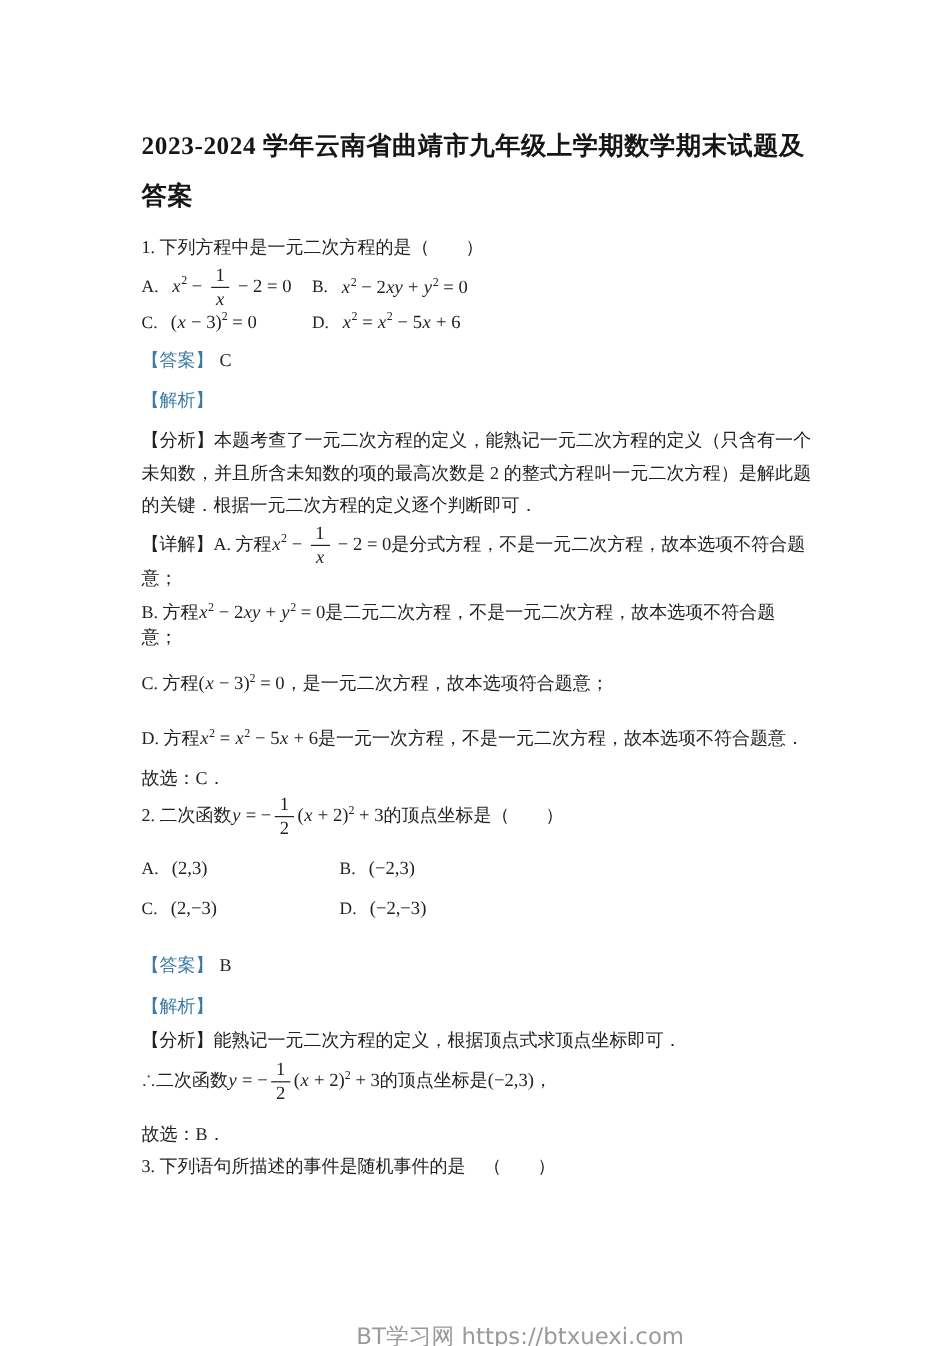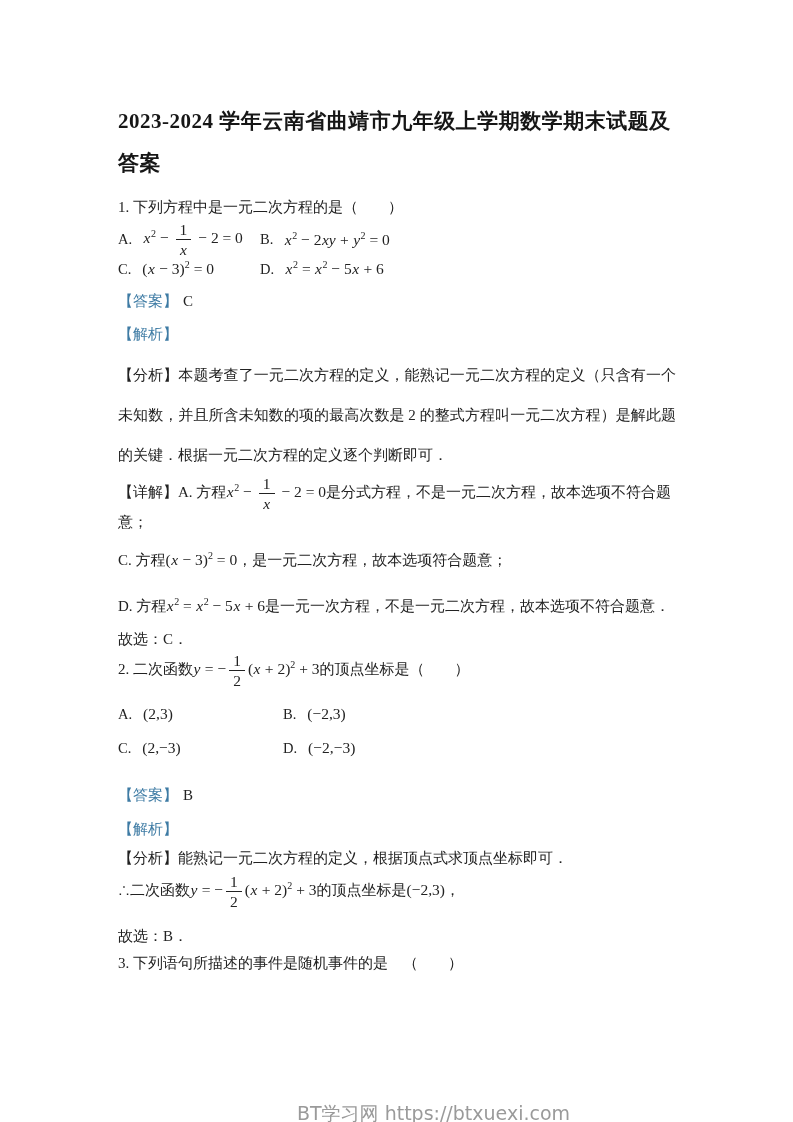--- a/index.html
+++ b/index.html
@@ -34,21 +34,21 @@
   }
   .line {
     margin: 0;
     font-size: 15px;
     line-height: 21px;
     color: var(--text);
   }
   .para {
     margin: 0;
     font-size: 15px;
-    line-height: 40px;
+    line-height: 27px;
     text-align: justify;
     color: var(--text);
   }
   .accent { color: var(--accent); }
   .ans-val { margin-left: 5px; }
   
   .mt0{margin-top:0}.mt2{margin-top:2px}.mt3{margin-top:3px}.mt4{margin-top:4px}
   .mt6{margin-top:6px}.mt8{margin-top:8px}.mt10{margin-top:10px}.mt12{margin-top:12px}
   .mt13{margin-top:13px}.mt16{margin-top:16px}.mt18{margin-top:28px}.mt24{margin-top:24px}
   
@@ -144,20 +144,21 @@
   <p class="line mt13"><span class="accent">【答案】</span><span class="ans-val">C</span></p>
 
   <p class="line mt12 accent">【解析】</p>
 
   <p class="para mt10">【分析】本题考查了一元二次方程的定义，能熟记一元二次方程的定义（只含有一个未知数，并且所含未知数的项的最高次数是 2 的整式方程叫一元二次方程）是解此题的关键．根据一元二次方程的定义逐个判断即可．</p>
 
   <p class="line mt0">【详解】A. 方程<span class="math"><i>x</i><sup>2</sup> − <span class="frac">
           <span class="num">1</span>
           <span class="den"><i>x</i></span>
         </span> − 2 = 0</span>是分式方程，不是一元二次方程，故本选项不符合题意；</p>
+  <p class="line mt6">B. 方程<span class="math"><i>x</i><sup>2</sup> − 2<i>xy</i> + <i>y</i><sup>2</sup> = 0</span>是二元二次方程，不是一元二次方程，故本选项不符合题意；</p>
   <p class="line mt16">C. 方程<span class="math">(<i>x</i> − 3)<sup>2</sup> = 0</span>，是一元二次方程，故本选项符合题意；</p>
   <p class="line mt24">D. 方程<span class="math"><i>x</i><sup>2</sup> = <i>x</i><sup>2</sup> − 5<i>x</i> + 6</span>是一元一次方程，不是一元二次方程，故本选项不符合题意．</p>
   <p class="line mt12">故选：C．</p>
 
   <p class="line mt2">2. 二次函数<span class="math"><i>y</i> = −<span class="frac">
           <span class="num">1</span>
           <span class="den">2</span>
         </span>(<i>x</i> + 2)<sup>2</sup> + 3</span>的顶点坐标是（　　）</p>
 
   <div class="opt-row cols-q2 mt16">

